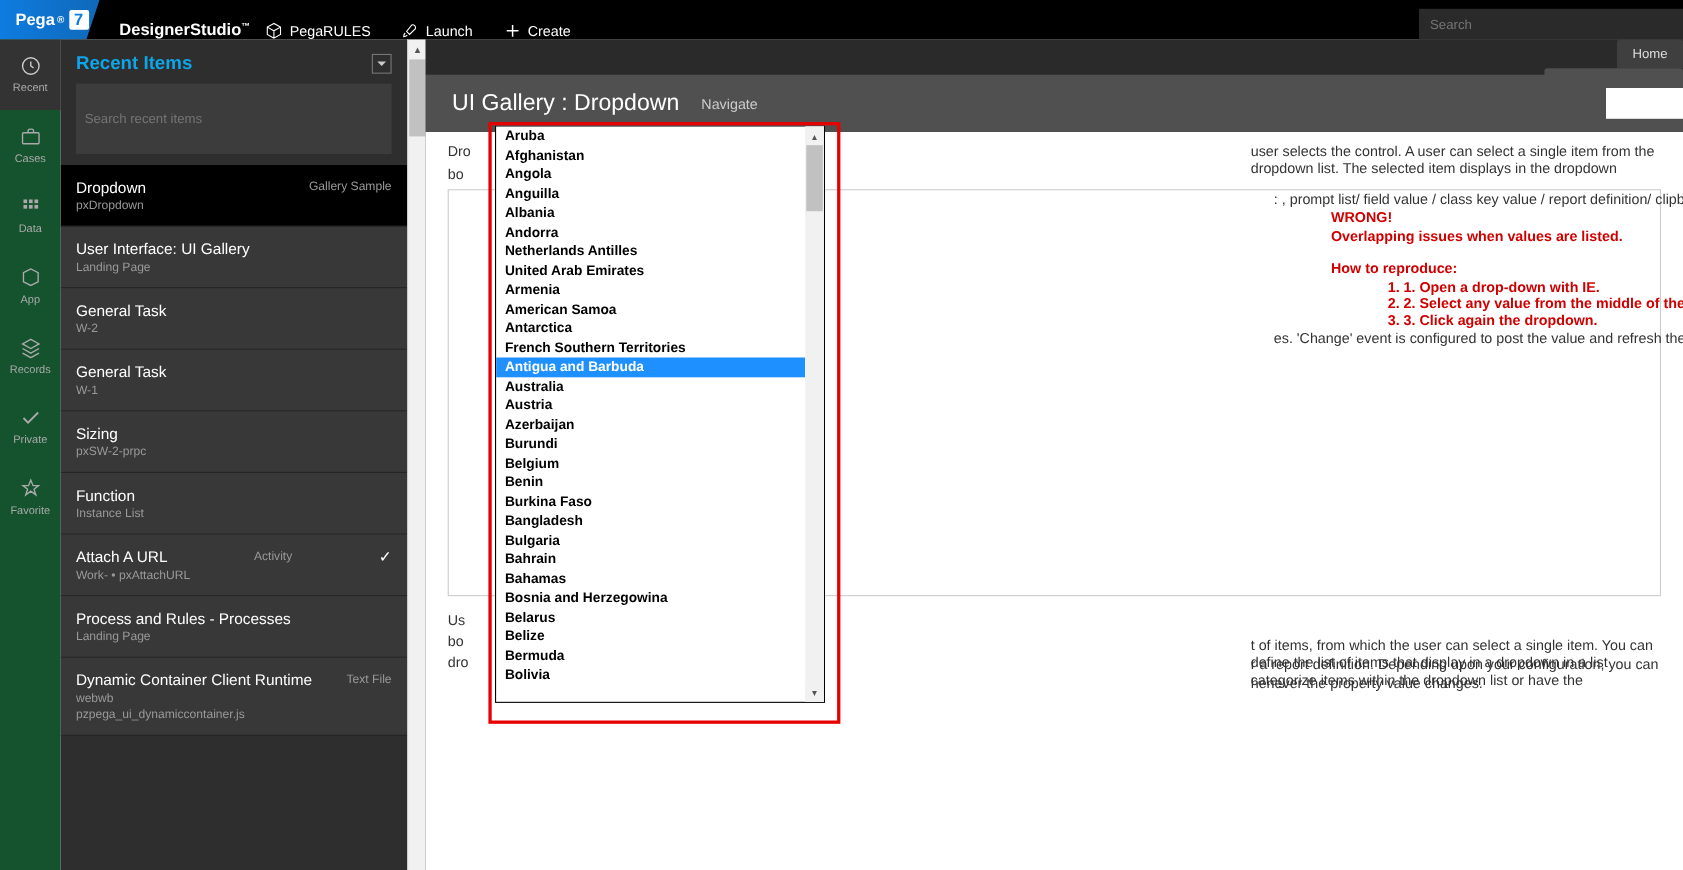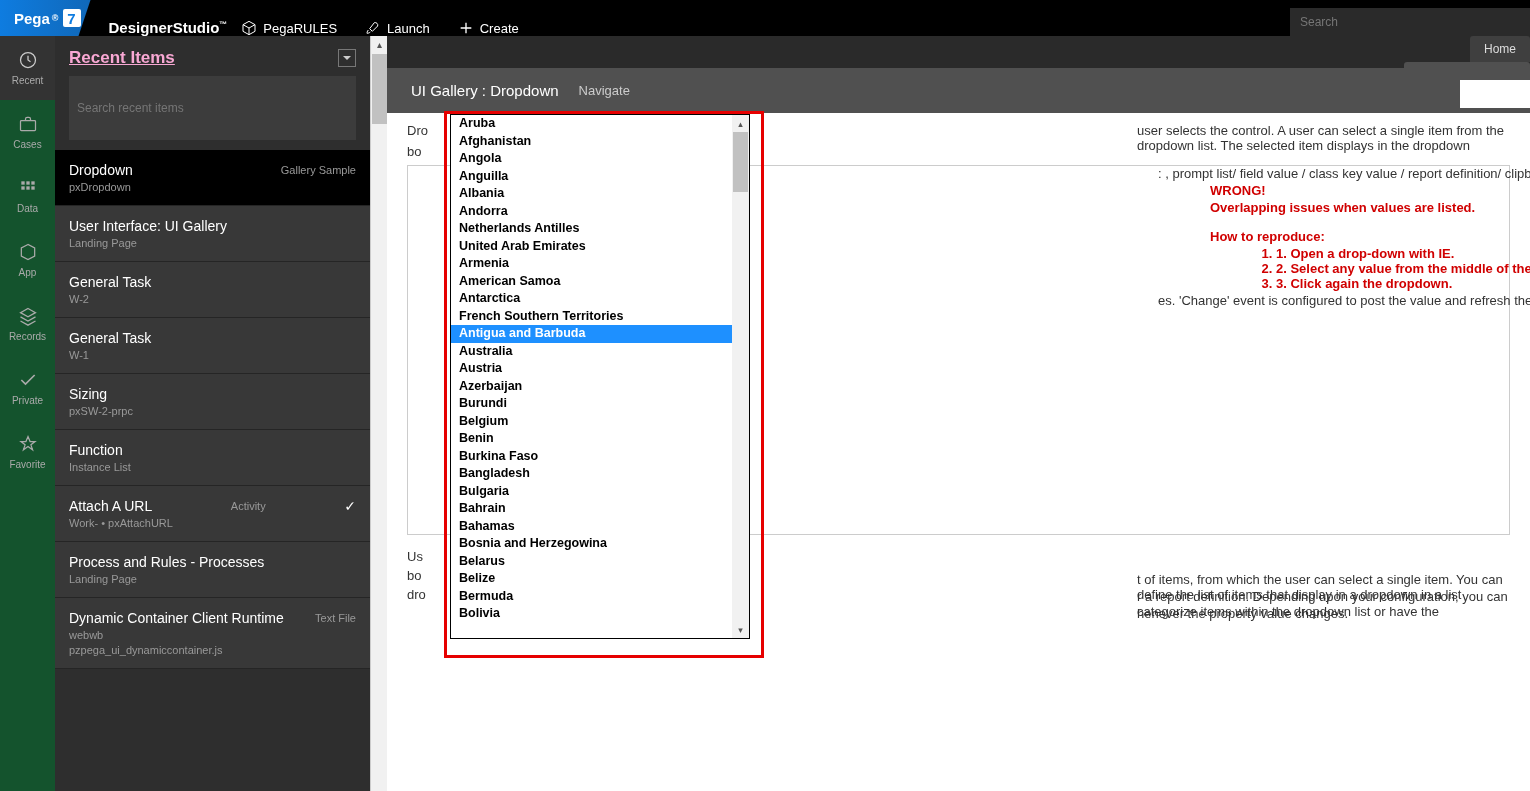--- a/index.html
+++ b/index.html
@@ -17,21 +17,21 @@
 
 .main { display: flex; height: calc(791px - 36px); }
 
 .leftbar { width: 55px; background: #14532d; display: flex; flex-direction: column; align-items: center; }
 .leftbar-item { width: 55px; display: flex; flex-direction: column; align-items: center; justify-content: center; color: #aaa; font-size: 10px; padding: 14px 0; cursor: pointer; gap: 5px; }
 .leftbar-item.active { background: #333; }
 .leftbar-item svg { width: 20px; height: 20px; }
 
 .recent-panel { width: 315px; background: #2e2e2e; color: #ddd; display: flex; flex-direction: column; overflow: hidden; }
 .rp-header { padding: 12px 14px 8px; display: flex; align-items: center; justify-content: space-between; }
-.rp-header h2 { font-size: 17px; font-weight: bold; color: #f9a8d4; text-decoration: underline; }
+.rp-header h2 { font-size: 17px; font-weight: bold; color: #0ea5e9; }
 .rp-header-toggle { width: 18px; height: 18px; border: 1px solid #777; display: flex; align-items: center; justify-content: center; cursor: pointer; }
 .rp-search { padding: 0 14px 10px; }
 .rp-search input { width: 100%; background: #3c3c3c; border: none; color: #f0abfc; padding: 25px 8px; font-size: 12px; }
 .rp-items { flex: 1; overflow-y: auto; }
 .rp-item { padding: 12px 14px; border-bottom: 1px solid #252525; cursor: pointer; background: #383838; }
 .rp-item.selected { background: #000000; }
 .rp-item-title { font-size: 14px; color: #fff; display: flex; justify-content: space-between; align-items: center; }
 .rp-item-sub { font-size: 11px; color: #999; margin-top: 3px; }
 .rp-item-meta { font-size: 11px; color: #999; }
 .checkmark { color: #fff; }
@@ -40,21 +40,21 @@
 .vscroll-thumb { position: absolute; top: 18px; left: 1px; width: 15px; height: 70px; background: #c1c1c1; }
 .vscroll-arrow { position: absolute; left: 0; width: 17px; height: 17px; display: flex; align-items: center; justify-content: center; font-size: 10px; color: #555; }
 
 .content { flex: 1; background: #3a3a3a; display: flex; flex-direction: column; position: relative; }
 .tabbar { background: #2a2a2a; height: 32px; display: flex; align-items: flex-end; padding-left: 12px; gap: 0; flex-direction: column; }
 .tab { background: #3f3f3f; color: #ddd; padding: 6px 14px; font-size: 12px; display: flex; align-items: center; gap: 8px; border-top-left-radius: 3px; border-top-right-radius: 3px; cursor: pointer; }
 .tab.home { background: #3f3f3f; }
 .tab.active { background: #505050; }
 .tab-close { font-size: 13px; cursor: pointer; }
 .page-title-bar { background: #505050; padding: 14px 24px; display: flex; align-items: center; gap: 20px; }
-.page-title-bar h1 { color: #fff; font-size: 15px; font-weight: normal; }
+.page-title-bar h1 { color: #fff; font-size: 21px; font-weight: normal; }
 .navigate-btn { color: #ccc; font-size: 13px; cursor: pointer; }
 .white-strip { position: absolute; right: 0; top: 44px; width: 70px; height: 28px; background: #fff; }
 
 .canvas { flex: 1; background: #fff; padding: 10px 20px 20px; color: #333; font-size: 13px; position: relative; overflow: hidden; }
 .desc-line { margin-bottom: 6px; }
 .frame1 { border: 1px solid #ccc; height: 370px; margin-top: 6px; margin-bottom: 14px; position: relative; }
 .info-right { position: absolute; left: 750px; top: 0; width: 720px; }
 .info-right p { margin-bottom: 2px; }
 .wrong-block { color: #d00000; font-weight: bold; margin-top: 2px; }
 .wrong-block .wrong-title { padding-left: 52px; }

